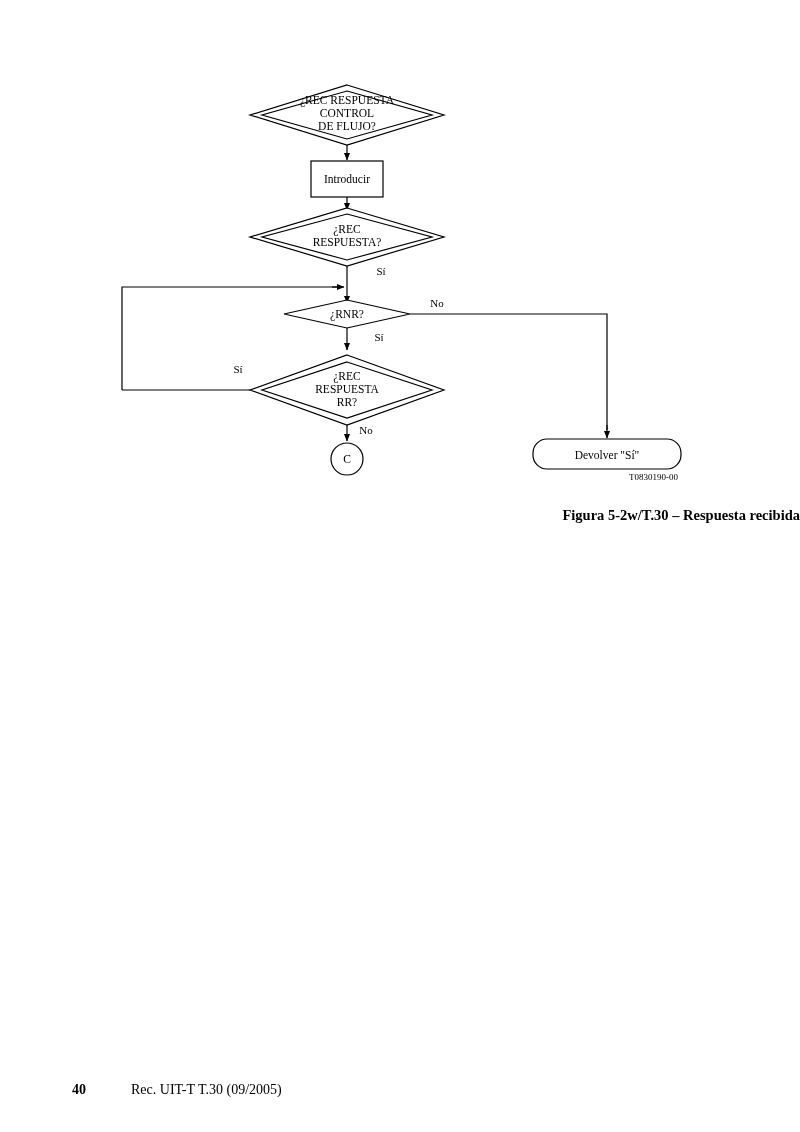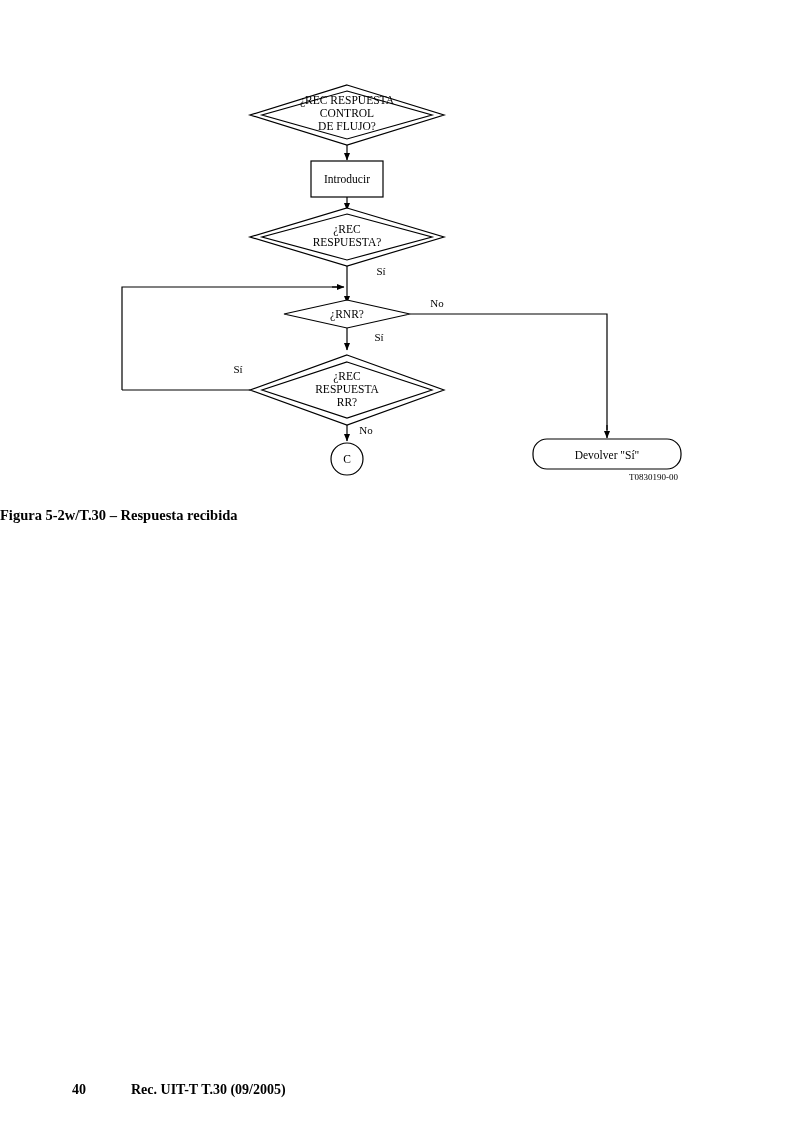--- a/index.html
+++ b/index.html
@@ -47,21 +47,21 @@
     font-family: "Liberation Sans", sans-serif;
     font-size: 9px;
     text-anchor: start;
     fill: #000000;
   }
   .caption {
     position: absolute;
     top: 505px;
     left: 0;
     width: 800px;
-    text-align: left;
+    text-align: right;
     font-family: "Liberation Serif", serif;
     font-weight: bold;
     font-size: 14.5px;
     line-height: 20px;
   }
   .footer {
     position: absolute;
     left: 0;
     bottom: 30px;
     width: 800px;
@@ -73,21 +73,21 @@
     top: 0;
     font-family: "Liberation Serif", serif;
     font-weight: bold;
     font-size: 14px;
   }
   .footer .rec-text {
     position: absolute;
     left: 131px;
     top: 0;
     font-family: "Liberation Serif", serif;
-    font-weight: bold;
+    font-weight: normal;
     font-size: 14px;
   }
 </style>
 </head>
 <body>
 
 <div class="page">
 
   <div class="figure-area">
     <svg class="flow" width="800" height="430" viewBox="0 0 800 430">

